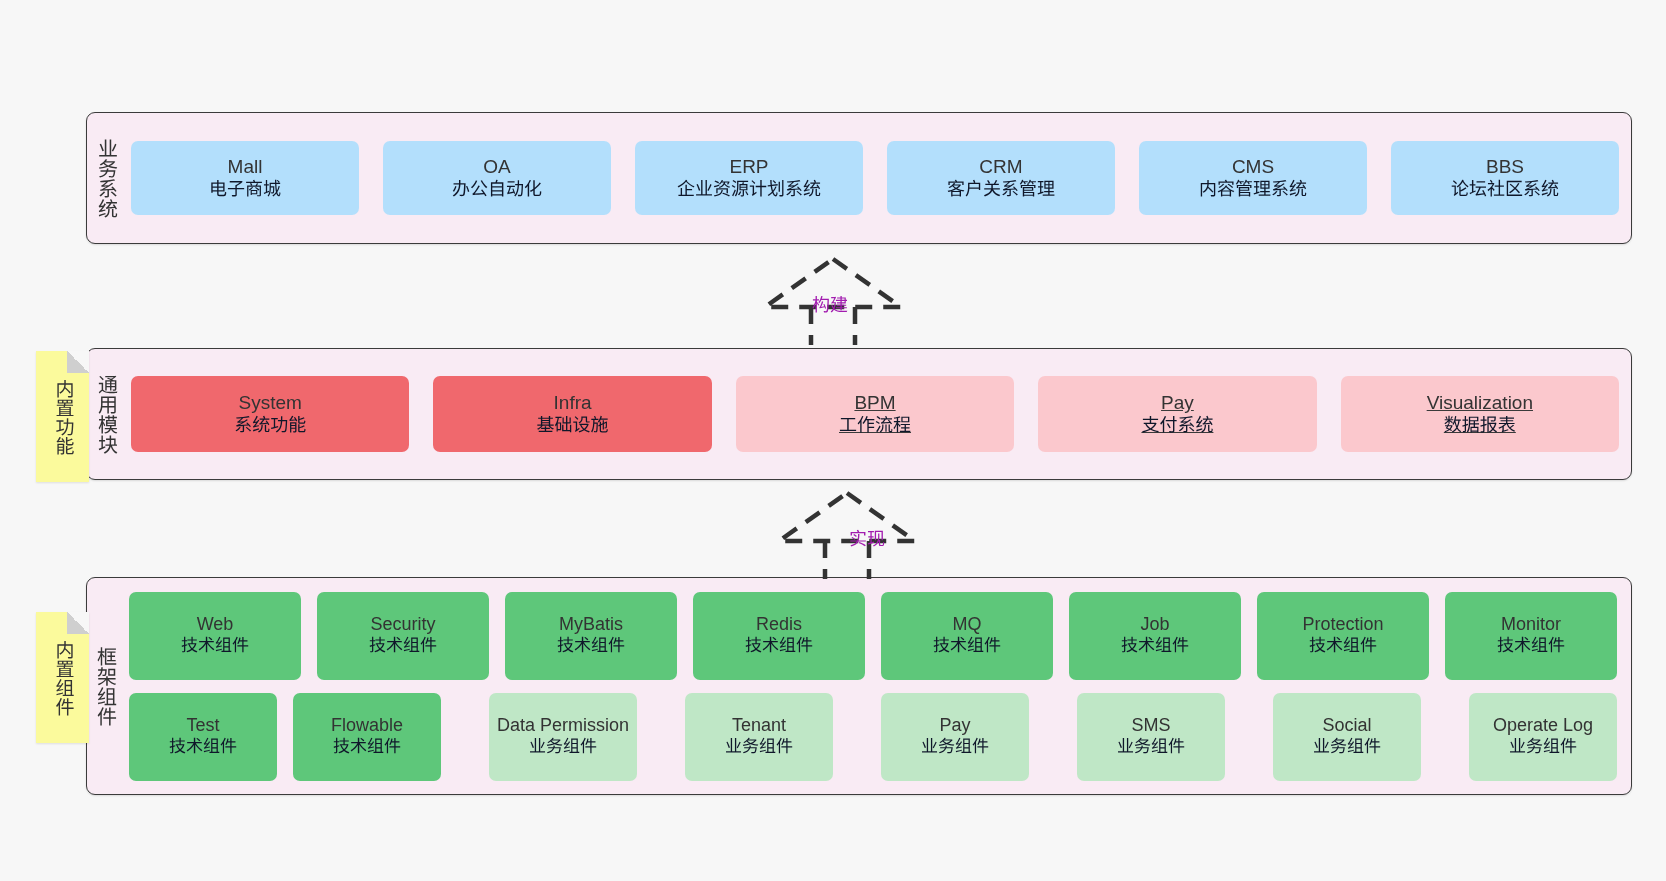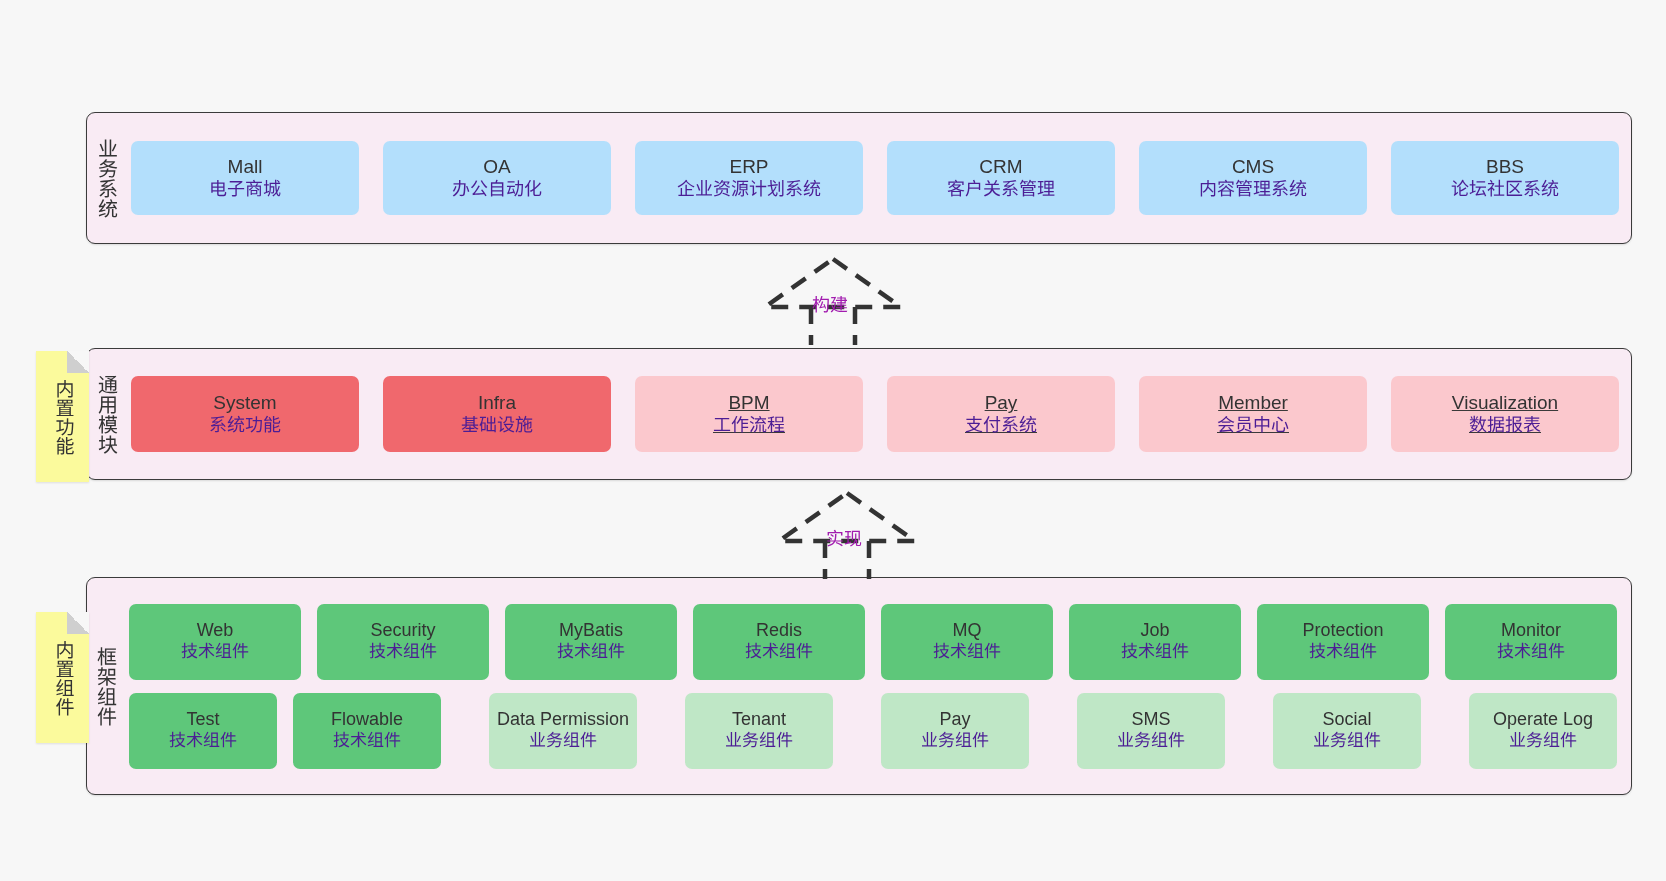--- a/index.html
+++ b/index.html
@@ -78,42 +78,42 @@
     padding: 4px 5px;
     box-sizing: border-box;
   }
   .node .en {
     font-size: 19px;
     color: #333;
     white-space: normal;
   }
   .node .cn {
     font-size: 18px;
-    color: #4c1d95;
+    color: #0f172a;
   }
 
   
   .c-blue      { background: #b3dffc; }
   .c-red       { background: #f0686d; }
   .c-pink      { background: #fbc8cd; text-decoration: underline; }
   .c-green     { background: #5ec77a; }
   .c-lightgreen{ background: #bfe7c6; margin-left: 32px; }
 
   
   #layer-business { left: 86px; top: 112px; width: 1546px; height: 132px; }
   #layer-business .node { height: 74px; }
 
   
   #layer-common { left: 86px; top: 348px; width: 1546px; height: 132px; }
   #layer-common .node { height: 76px; }
 
   
   #layer-framework { left: 86px; top: 577px; width: 1546px; height: 218px; }
   #layer-framework .layer-title { width: 32px; }
-  #layer-framework .node { height: 76px; }
+  #layer-framework .node { height: 88px; }
   #layer-framework .row { gap: 16px; }
   #layer-framework .layer-body { gap: 13px; padding: 0 14px 0 6px; }
   #layer-framework .node .en { font-size: 18px; }
   #layer-framework .node .cn { font-size: 17px; }
 
   
   .sticky {
     position: absolute;
     background: #fbfa9c;
     box-sizing: border-box;
@@ -149,21 +149,21 @@
     position: absolute;
     font-size: 18px;
     color: #a21caf;
     background: transparent;
     white-space: nowrap;
     z-index: 4;
   }
   #arrow-build  { left: 753px; top: 257px; width: 160px; height: 88px; }
   #arrow-build-label  { left: 812px; top: 290px; }
   #arrow-impl   { left: 767px; top: 491px; width: 160px; height: 88px; }
-  #arrow-impl-label   { left: 826px; top: 524px; }
+  #arrow-impl-label   { left: 849px; top: 524px; }
 </style>
 </head>
 <body>
 
 <div id="canvas">
 
   <div class="layer" id="layer-business">
     <div class="layer-title">业务系统</div>
     <div class="layer-body">
       <div class="row">
@@ -221,24 +221,20 @@
         </div>
         <div class="node c-pink">
           <span class="en">BPM</span>
           <span class="cn">工作流程</span>
         </div>
         <div class="node c-pink">
           <span class="en">Pay</span>
           <span class="cn">支付系统</span>
         </div>
         <div class="node c-pink">
-          <span class="en">Member</span>
-          <span class="cn">会员中心</span>
-        </div>
-        <div class="node c-pink">
           <span class="en">Visualization</span>
           <span class="cn">数据报表</span>
         </div>
       </div>
     </div>
   </div>
 
   <div class="arrow" id="arrow-impl">
     <svg width="160" height="88" viewBox="0 0 160 88" fill="none">
       <path d="M80 2 L148 50 L12 50 Z" stroke="#333" stroke-width="4.5" stroke-dasharray="17 11" stroke-linecap="butt" stroke-linejoin="miter" fill="none"></path>

